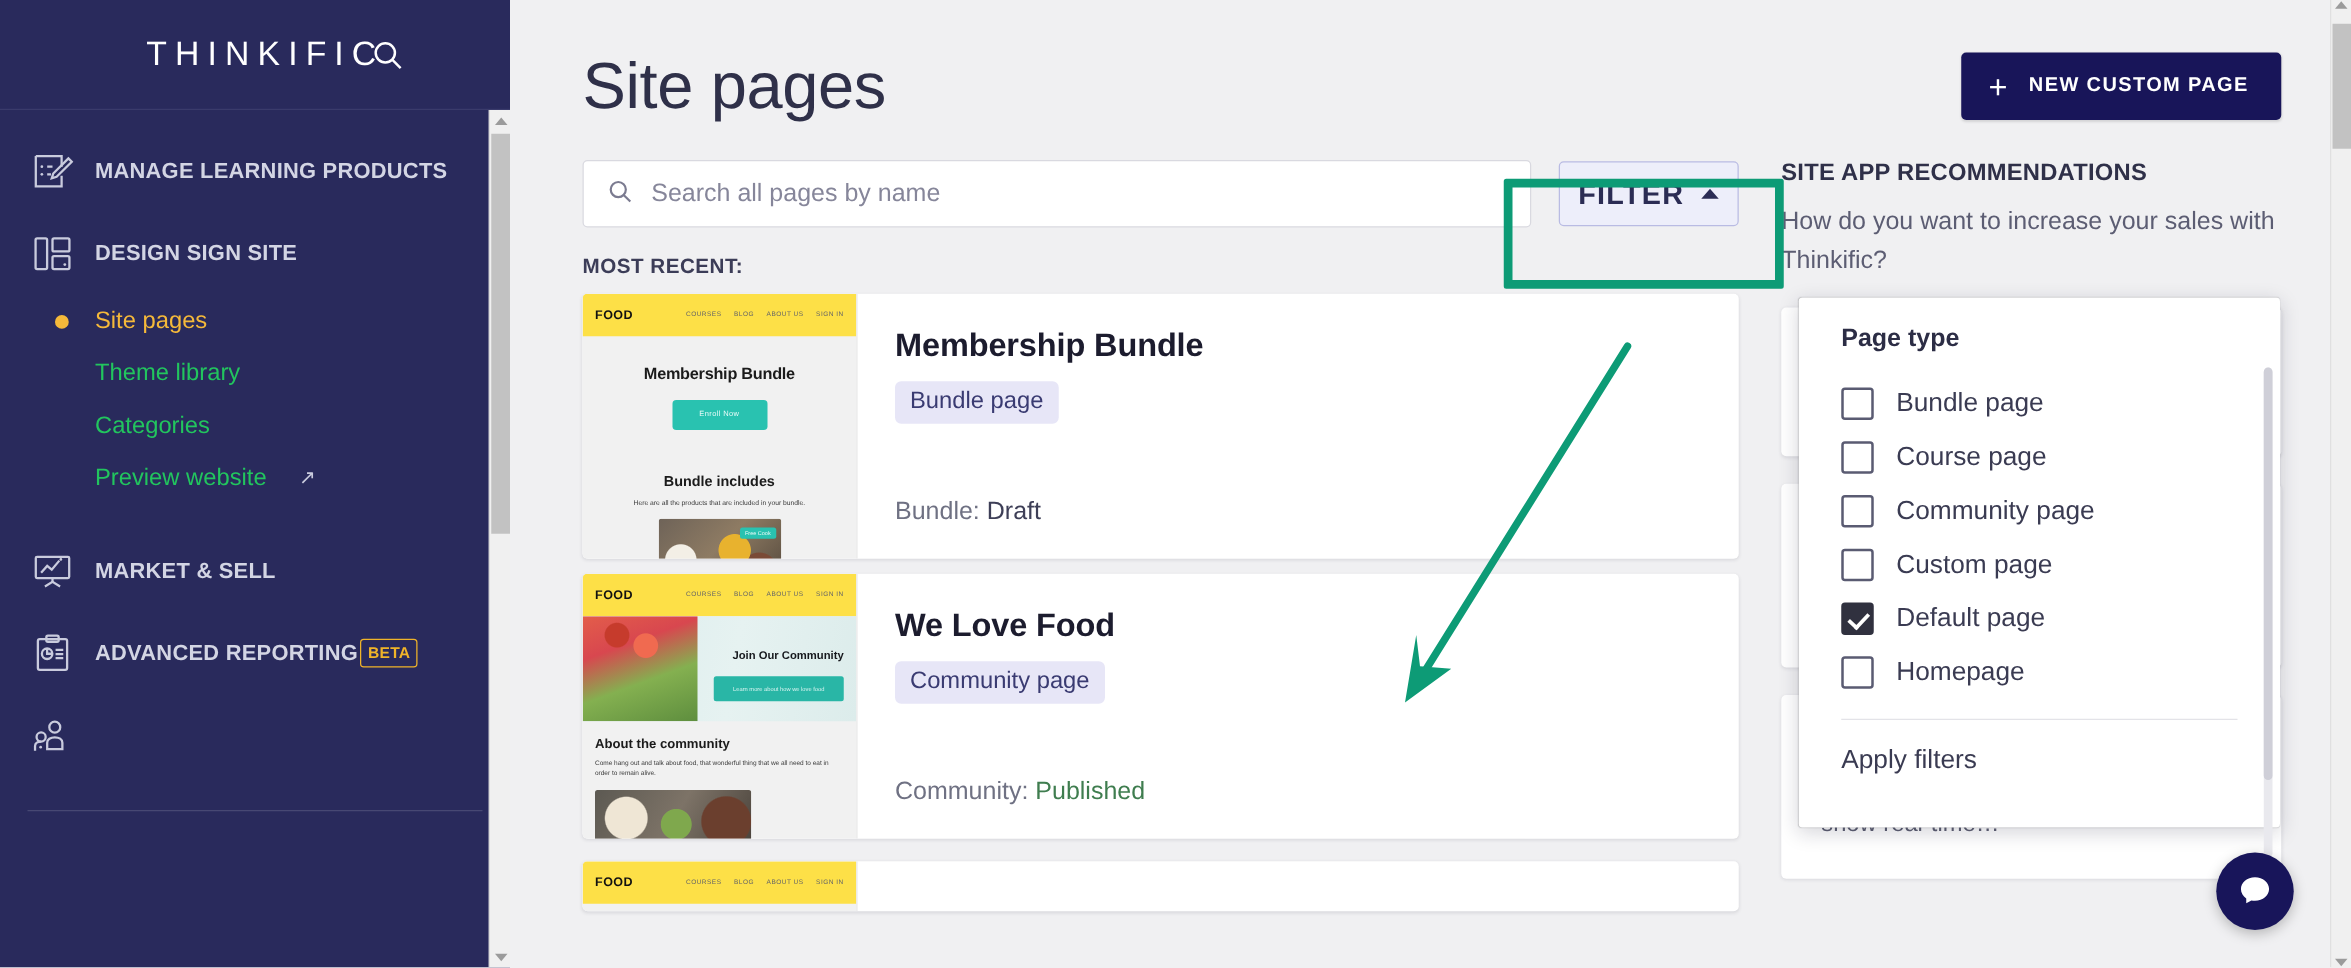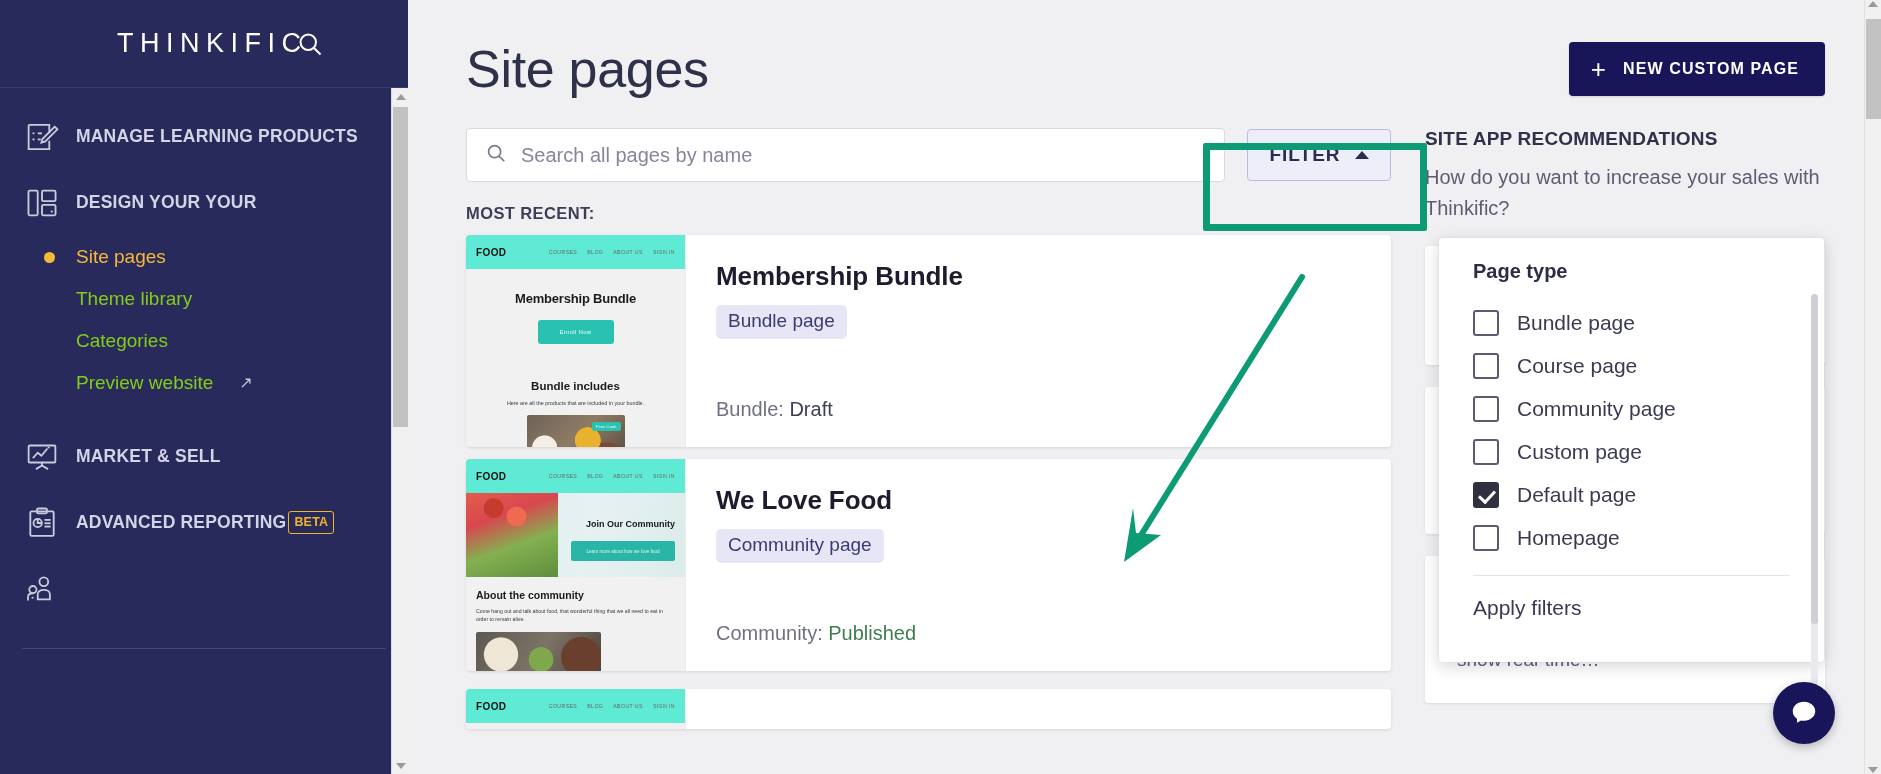--- a/index.html
+++ b/index.html
@@ -81,21 +81,21 @@
   }
   .subitem .bullet-slot {
     flex: 0 0 54px;
     display: flex; align-items: center; justify-content: center;
   }
   .subitem .dot {
     width: 11px; height: 11px; border-radius: 50%;
     background: #f5b93a;
   }
   .subitem .txt {
-    color: #84cc16;
+    color: #22c55e;
     font-size: 19px;
   }
   .subitem.active .txt { color: #f5b93a; }
   .ext-arrow {
     margin-left: 26px;
     color: #c9cbdd;
     font-size: 16px;
     line-height: 1;
   }
   .side-divider {
@@ -200,21 +200,21 @@
     font-size: 20px;
   }
   .filter-btn {
     flex: 0 0 auto;
     height: 52px;
     min-width: 144px;
     background: #edeefa;
     border: 1px solid #b9bbe3;
     border-radius: 4px;
     color: #2b2c54;
-    font-size: 19px;
+    font-size: 23px;
     font-weight: 700;
     letter-spacing: 1px;
     display: flex; align-items: center; justify-content: center;
     gap: 14px;
     cursor: pointer;
   }
   .caret-up {
     width: 0; height: 0;
     border-left: 7px solid transparent;
     border-right: 7px solid transparent;
@@ -242,21 +242,21 @@
   .card.partial { height: 40px; margin-top: 18px; }
   .thumb {
     flex: 0 0 220px;
     height: 100%;
     background: #f1f1f1;
     position: relative;
     overflow: hidden;
     border-right: 1px solid #ececec;
   }
   .thumb-nav {
-    height: 34px; background: #5eead4;
+    height: 34px; background: #fde047;
     display: flex; align-items: center;
     padding: 0 10px;
   }
   .thumb-logo {
     font-size: 10px; font-weight: 900; color: #111;
     letter-spacing: .4px;
   }
   .thumb-links {
     margin-left: auto; display: flex; gap: 10px;
   }
@@ -527,21 +527,21 @@
 
       <div class="nav-group">
         <span class="ico">
           <svg width="32" height="30" viewBox="0 0 26 24" fill="none" stroke="#c9cbdd" stroke-width="1.5">
             <rect x="2" y="2" width="7.5" height="20" rx="1"></rect>
             <rect x="13" y="2" width="11" height="8.5" rx="1"></rect>
             <rect x="13" y="13.5" width="11" height="8.5" rx="1"></rect>
             <circle cx="21" cy="19" r=".9" fill="#c9cbdd" stroke="none"></circle>
           </svg>
         </span>
-        <span class="label">DESIGN YOUR YOUR</span>
+        <span class="label">DESIGN SIGN SITE</span>
       </div>
 
       <div class="subnav">
         <div class="subitem active">
           <span class="bullet-slot">
               <span class="dot"></span>
             </span>
           <span class="txt">Site pages</span>
         </div>
         <div class="subitem">

